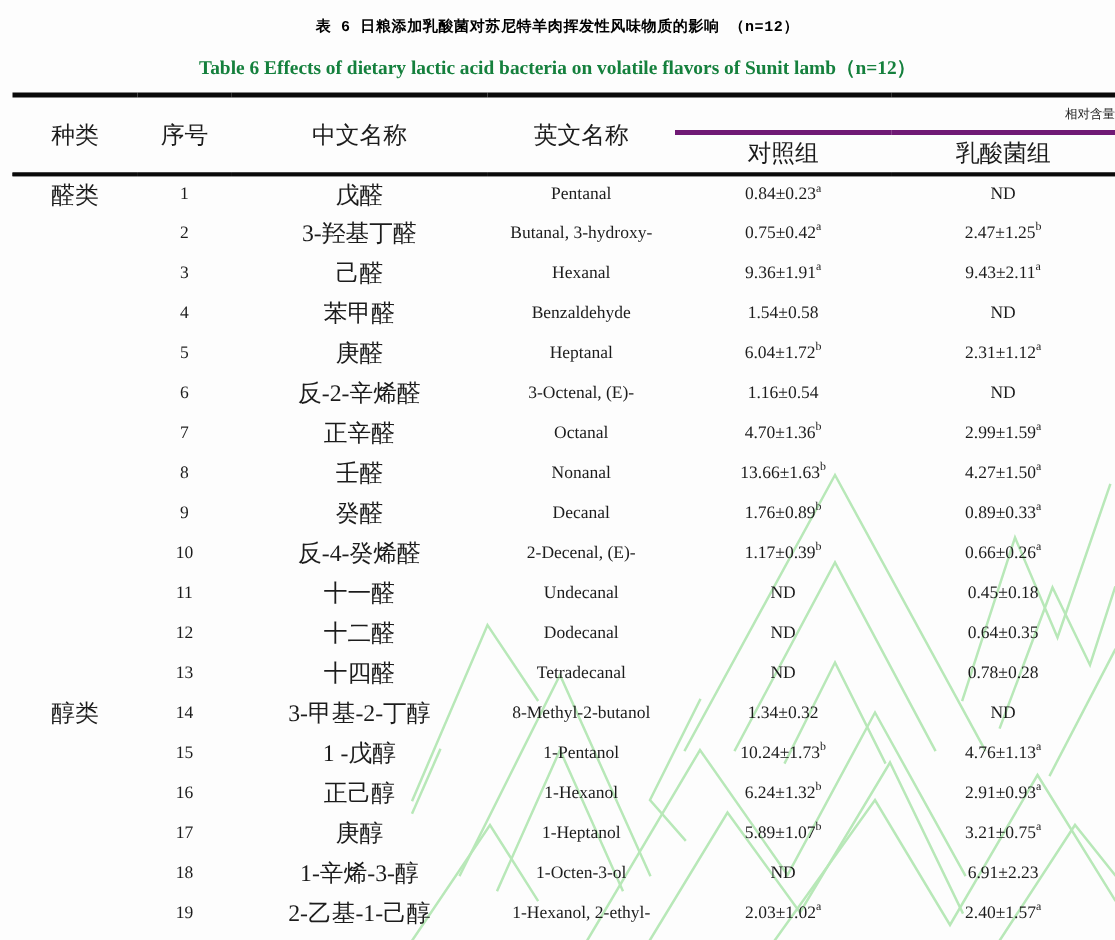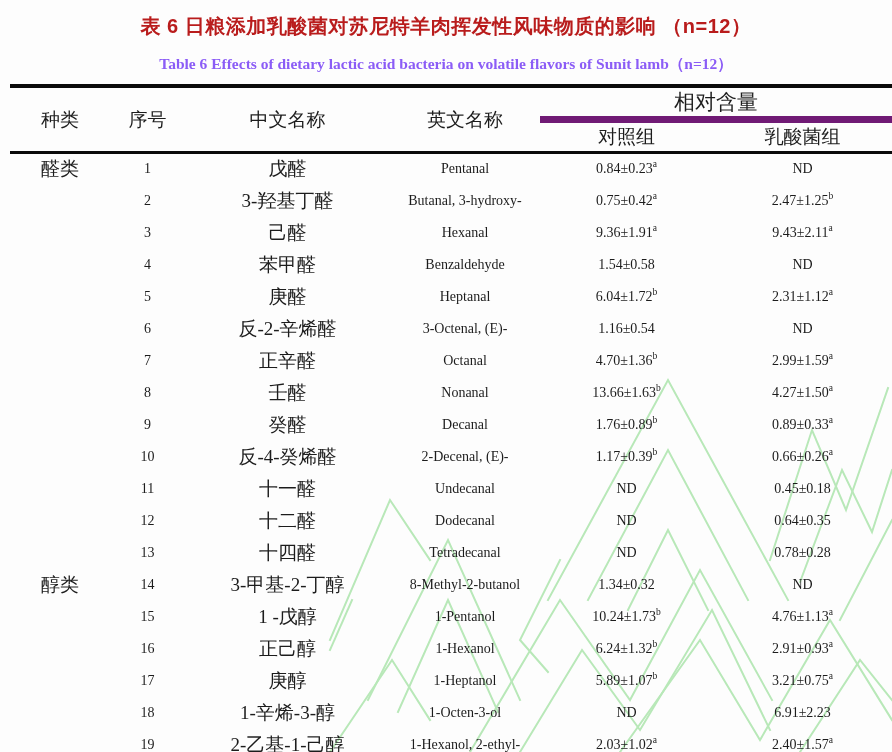--- a/index.html
+++ b/index.html
@@ -14,32 +14,32 @@
   }
   .watermark {
     position: absolute; inset: 0;
     z-index: 0;
     pointer-events: none;
   }
   .content { position: relative; z-index: 1; }
   .title-cn {
     padding-top: 13px;
     text-align: center;
-    font-family: Liberation Sans, sans-serif;
+    font-family: Liberation Mono, monospace;
     font-weight: bold;
-    font-size: 20px;
+    font-size: 12px;
     letter-spacing: 0.5px;
-    color: #b91c1c;
+    color: #000000;
   }
   .title-en {
     margin-top: 14px;
     text-align: center;
     font-weight: bold;
     font-size: 15.5px;
-    color: #8b5cf6;
+    color: #15803d;
   }
   table.paper-table {
     margin: 9px 0 0 10px;
     width: 882px;
     border-collapse: collapse;
     table-layout: fixed;
   }
   table.paper-table { border-top: 4px solid #0a0a0a; }
   col.c1 { width: 100px; }
   col.c2 { width: 75px; }
@@ -51,22 +51,23 @@
     font-weight: normal;
     text-align: center;
     vertical-align: middle;
     font-size: 14px;
     white-space: nowrap;
     overflow: visible;
   }
   .cjk { font-size: 19px; }
   thead th.spanner {
     height: 30px;
-    border-bottom: 7px solid #701a75;
-    font-size: 21px;
+    border-bottom: 4px solid #701a75;
+    font-size: 10px;
+    text-align: right;
   }
   thead tr.sub-row th { height: 33px; }
   thead tr.sub-row th, thead th[rowspan] { border-bottom: 3px solid #0a0a0a; }
   tbody td { height: 32px; }
   sup {
     font-size: 9.5px;
     line-height: 0;
     vertical-align: super;
   }
 </style>

